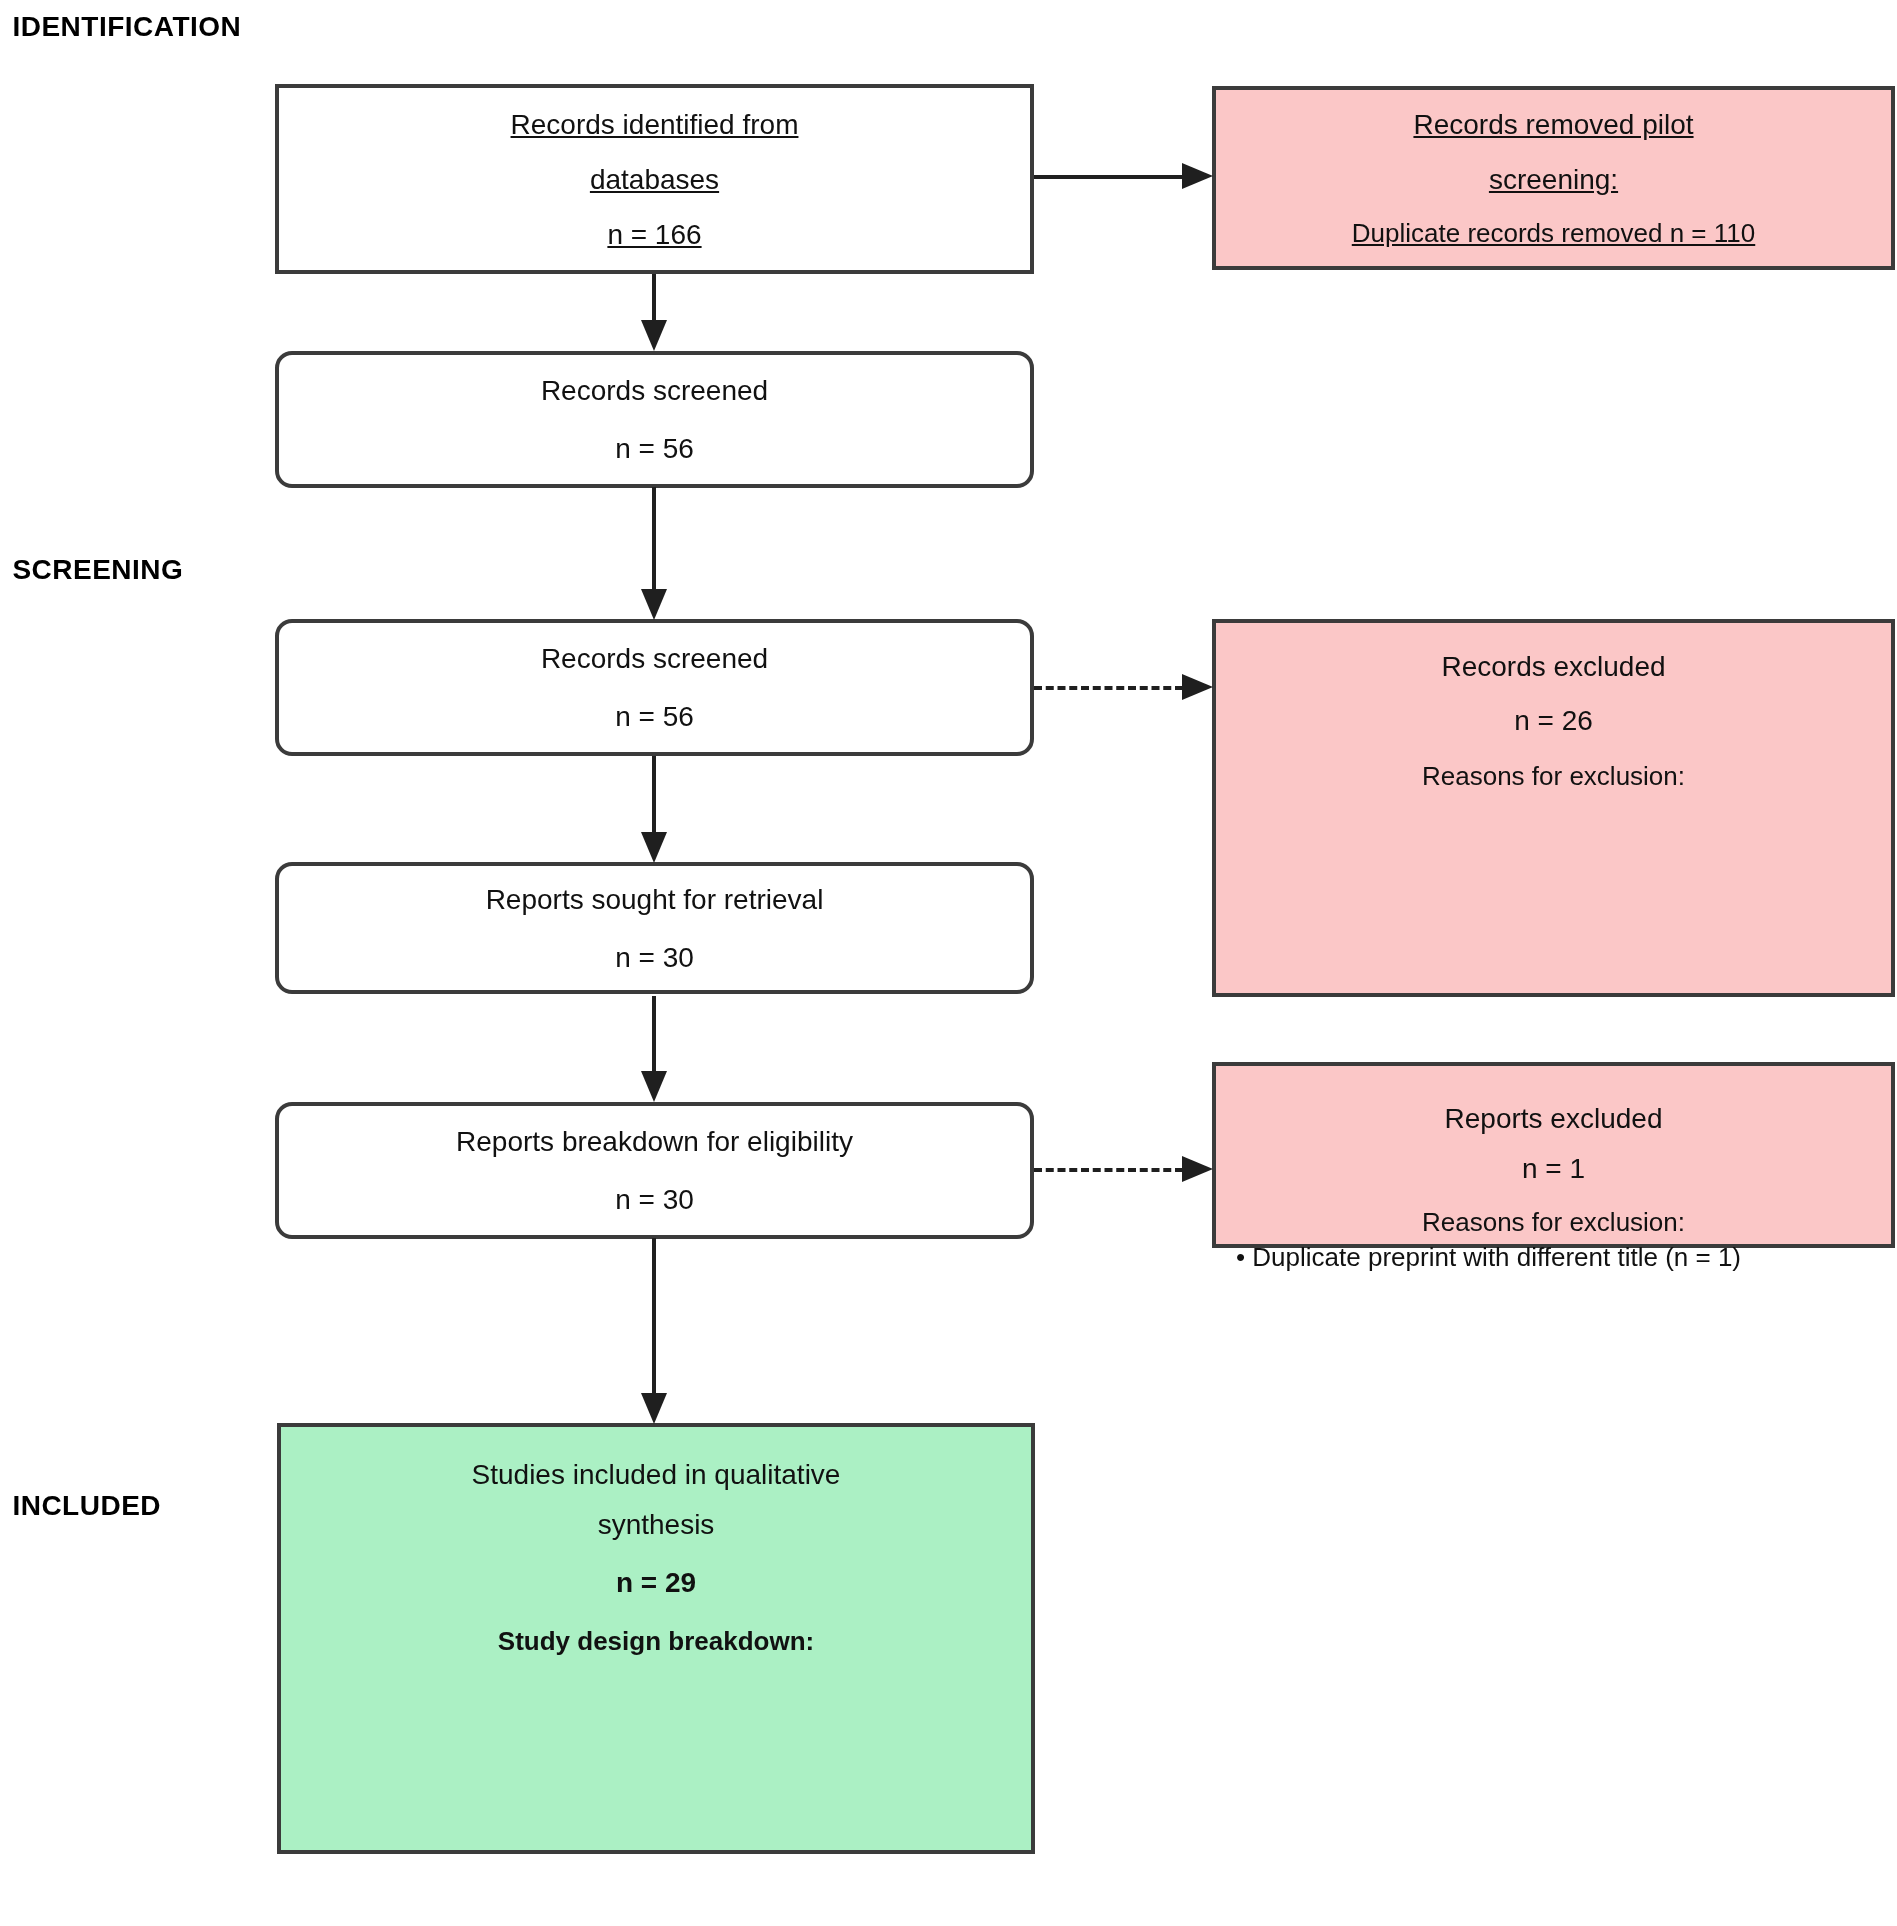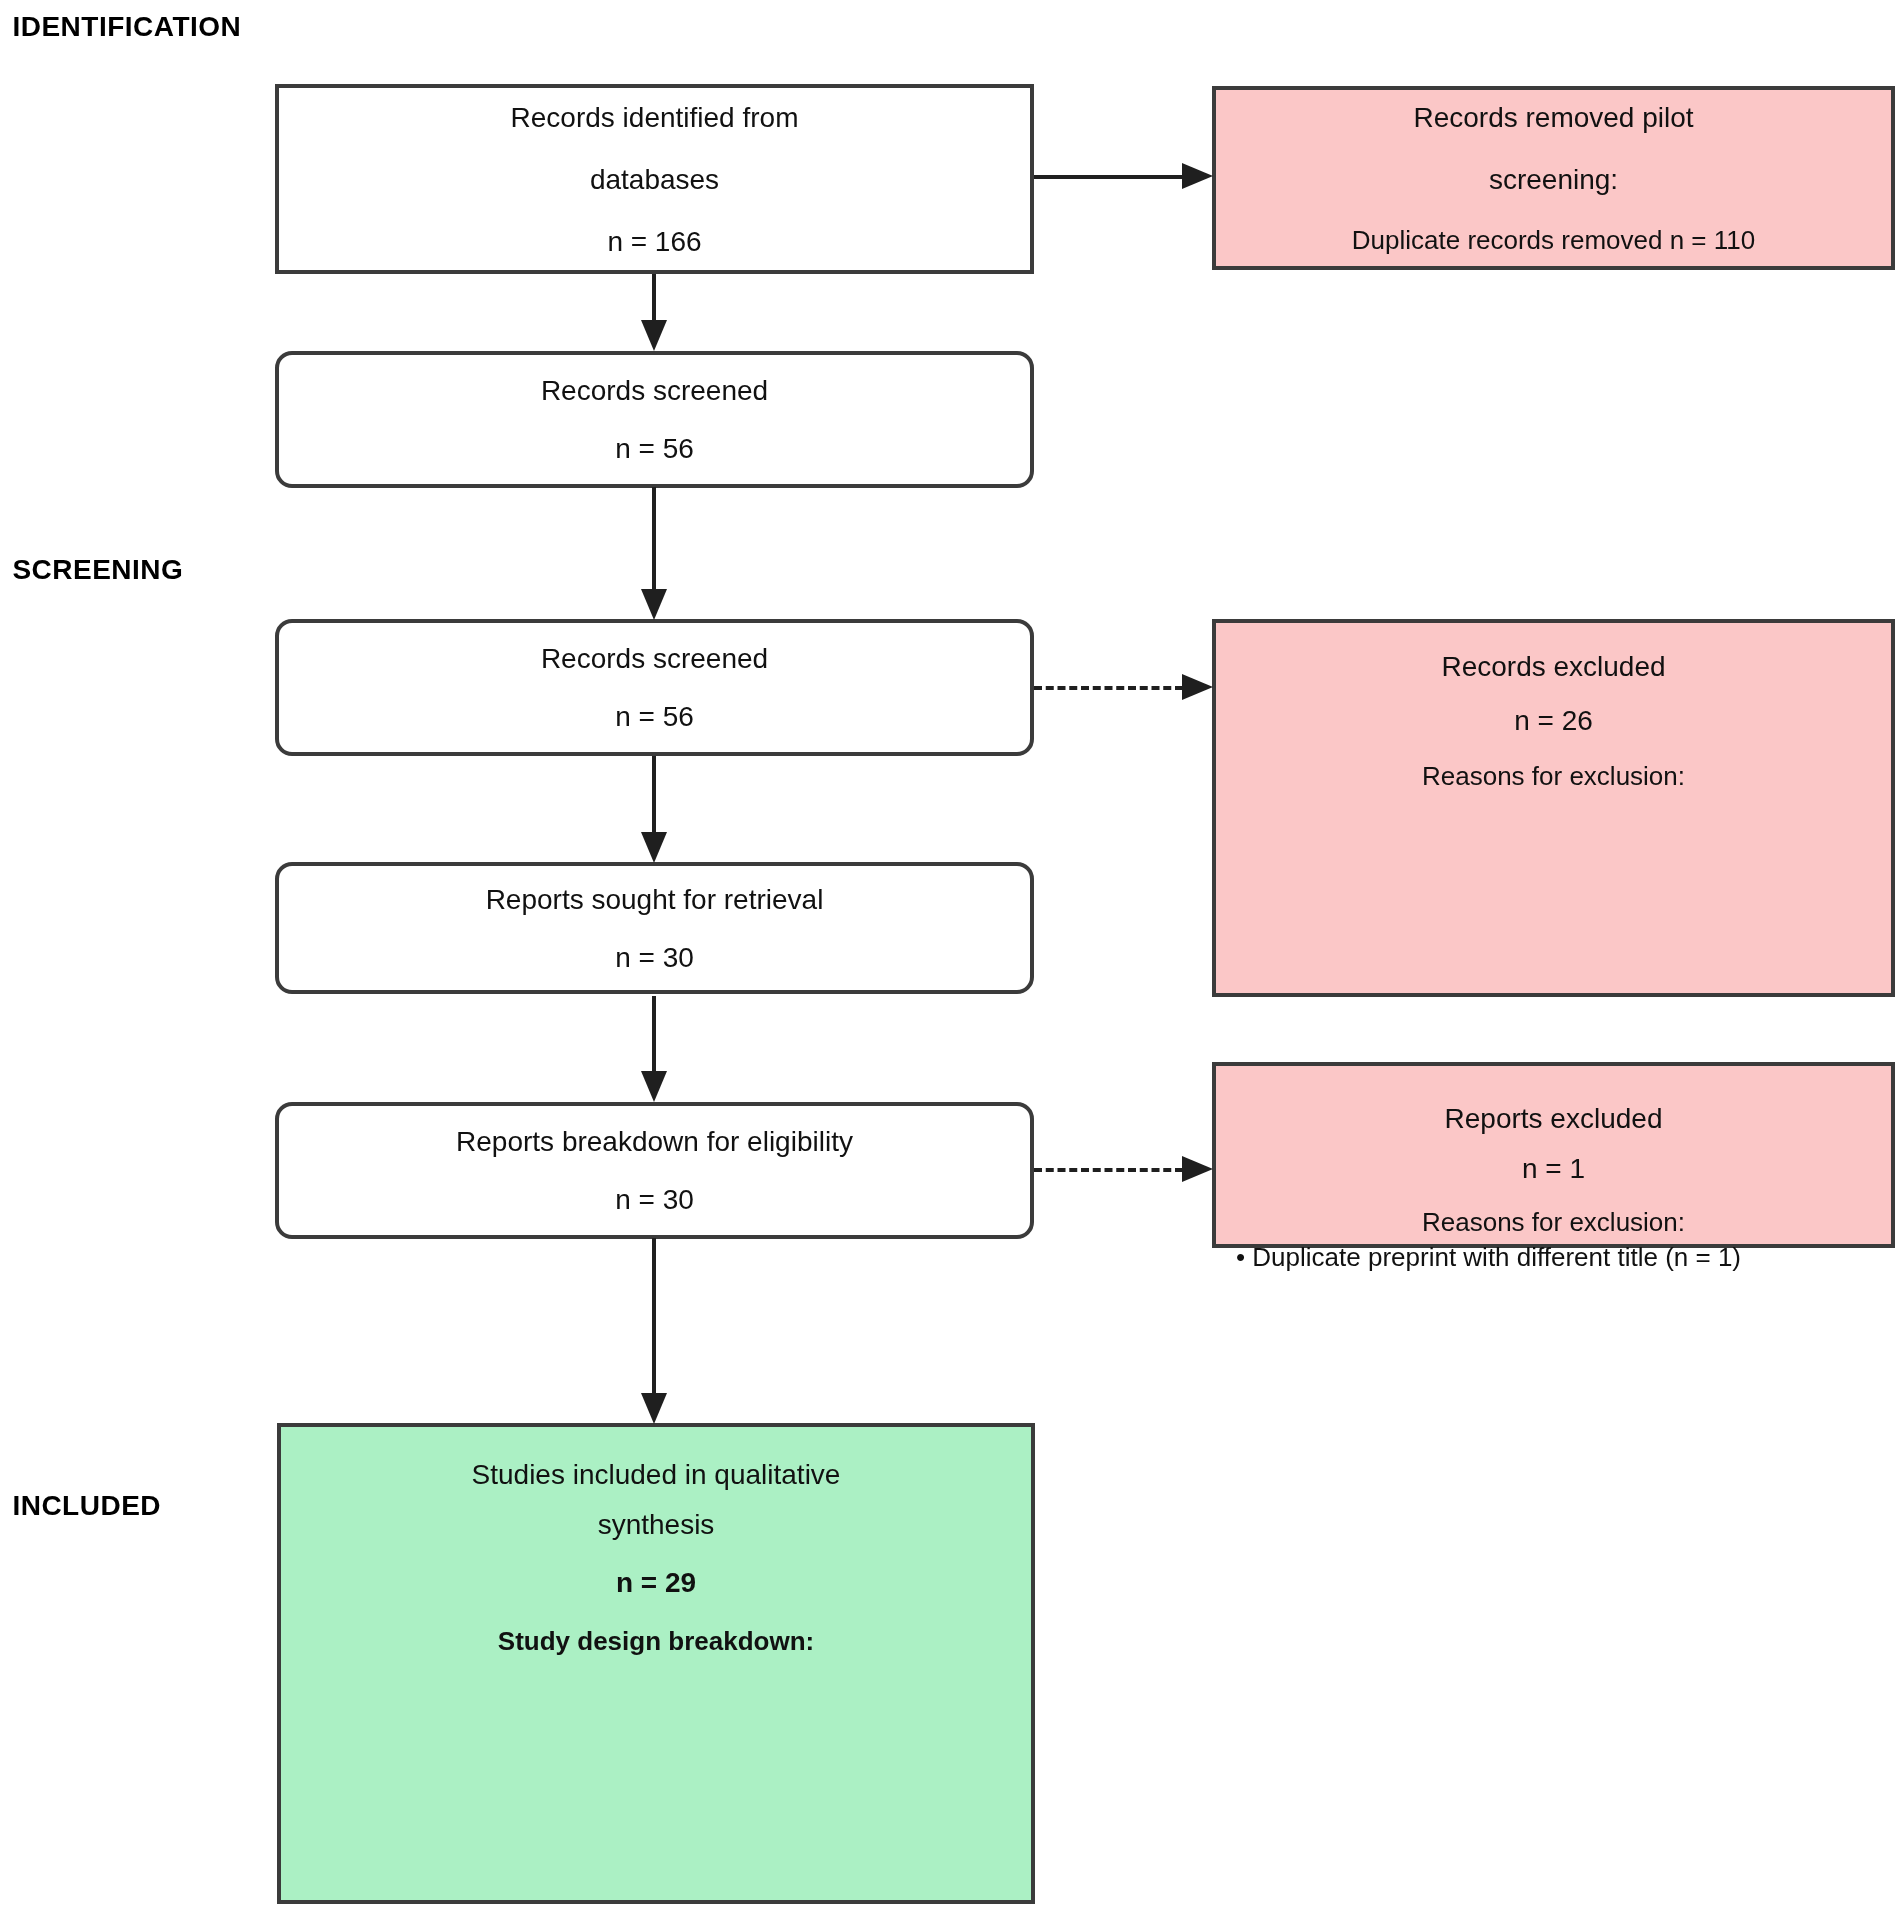--- a/index.html
+++ b/index.html
@@ -31,21 +31,21 @@
     box-sizing:border-box;
     border:4.5px solid var(--border);
     display:flex;flex-direction:column;
     align-items:center;justify-content:center;
     text-align:center;
     font-size:28px;line-height:35px;
   }
   .node.process{background:var(--white);}
   .node.exclusion{background:var(--pink);}
   .node.included{background:var(--green);}
-  .gap3{gap:27px;}
+  .gap3{gap:20px;text-decoration:underline;}
   .gap2{gap:23px;border-radius:17px;}
   .small{font-size:26px;line-height:32px;}
   .bold{font-weight:bold;}
   .bullets{
     display:flex;flex-direction:column;
     align-items:flex-start;text-align:left;
     gap:8.5px;
     font-size:26px;line-height:33px;
     width:100%;
   }
@@ -110,21 +110,21 @@
 
   <div class="node exclusion" style="left:1212px;top:1062px;width:683px;height:186px;justify-content:flex-start;padding-top:35px;">
     <div>Reports excluded</div>
     <div style="margin-top:15px;">n = 1</div>
     <div class="small" style="margin-top:20px;">Reasons for exclusion:</div>
     <div class="bullets" style="margin-top:3px;padding-left:20px;box-sizing:border-box;">
       <div>• Duplicate preprint with different title (n = 1)</div>
     </div>
   </div>
 
-  <div class="node included" style="left:277px;top:1423px;width:758px;height:481px;justify-content:flex-start;padding-top:30px;">
+  <div class="node included" style="left:277px;top:1423px;width:758px;height:431px;justify-content:flex-start;padding-top:30px;">
     <div>Studies included in qualitative</div>
     <div style="margin-top:15px;">synthesis</div>
     <div class="bold" style="margin-top:23px;">n = 29</div>
     <div class="small bold" style="margin-top:25px;">Study design breakdown:</div>
   </div>
 
   <div class="hline" style="left:1034px;top:175px;width:149px;"></div>
   <div class="head-right" style="left:1182px;top:163px;"></div>
 
   <div class="vline" style="left:652px;top:274px;height:49px;"></div>

